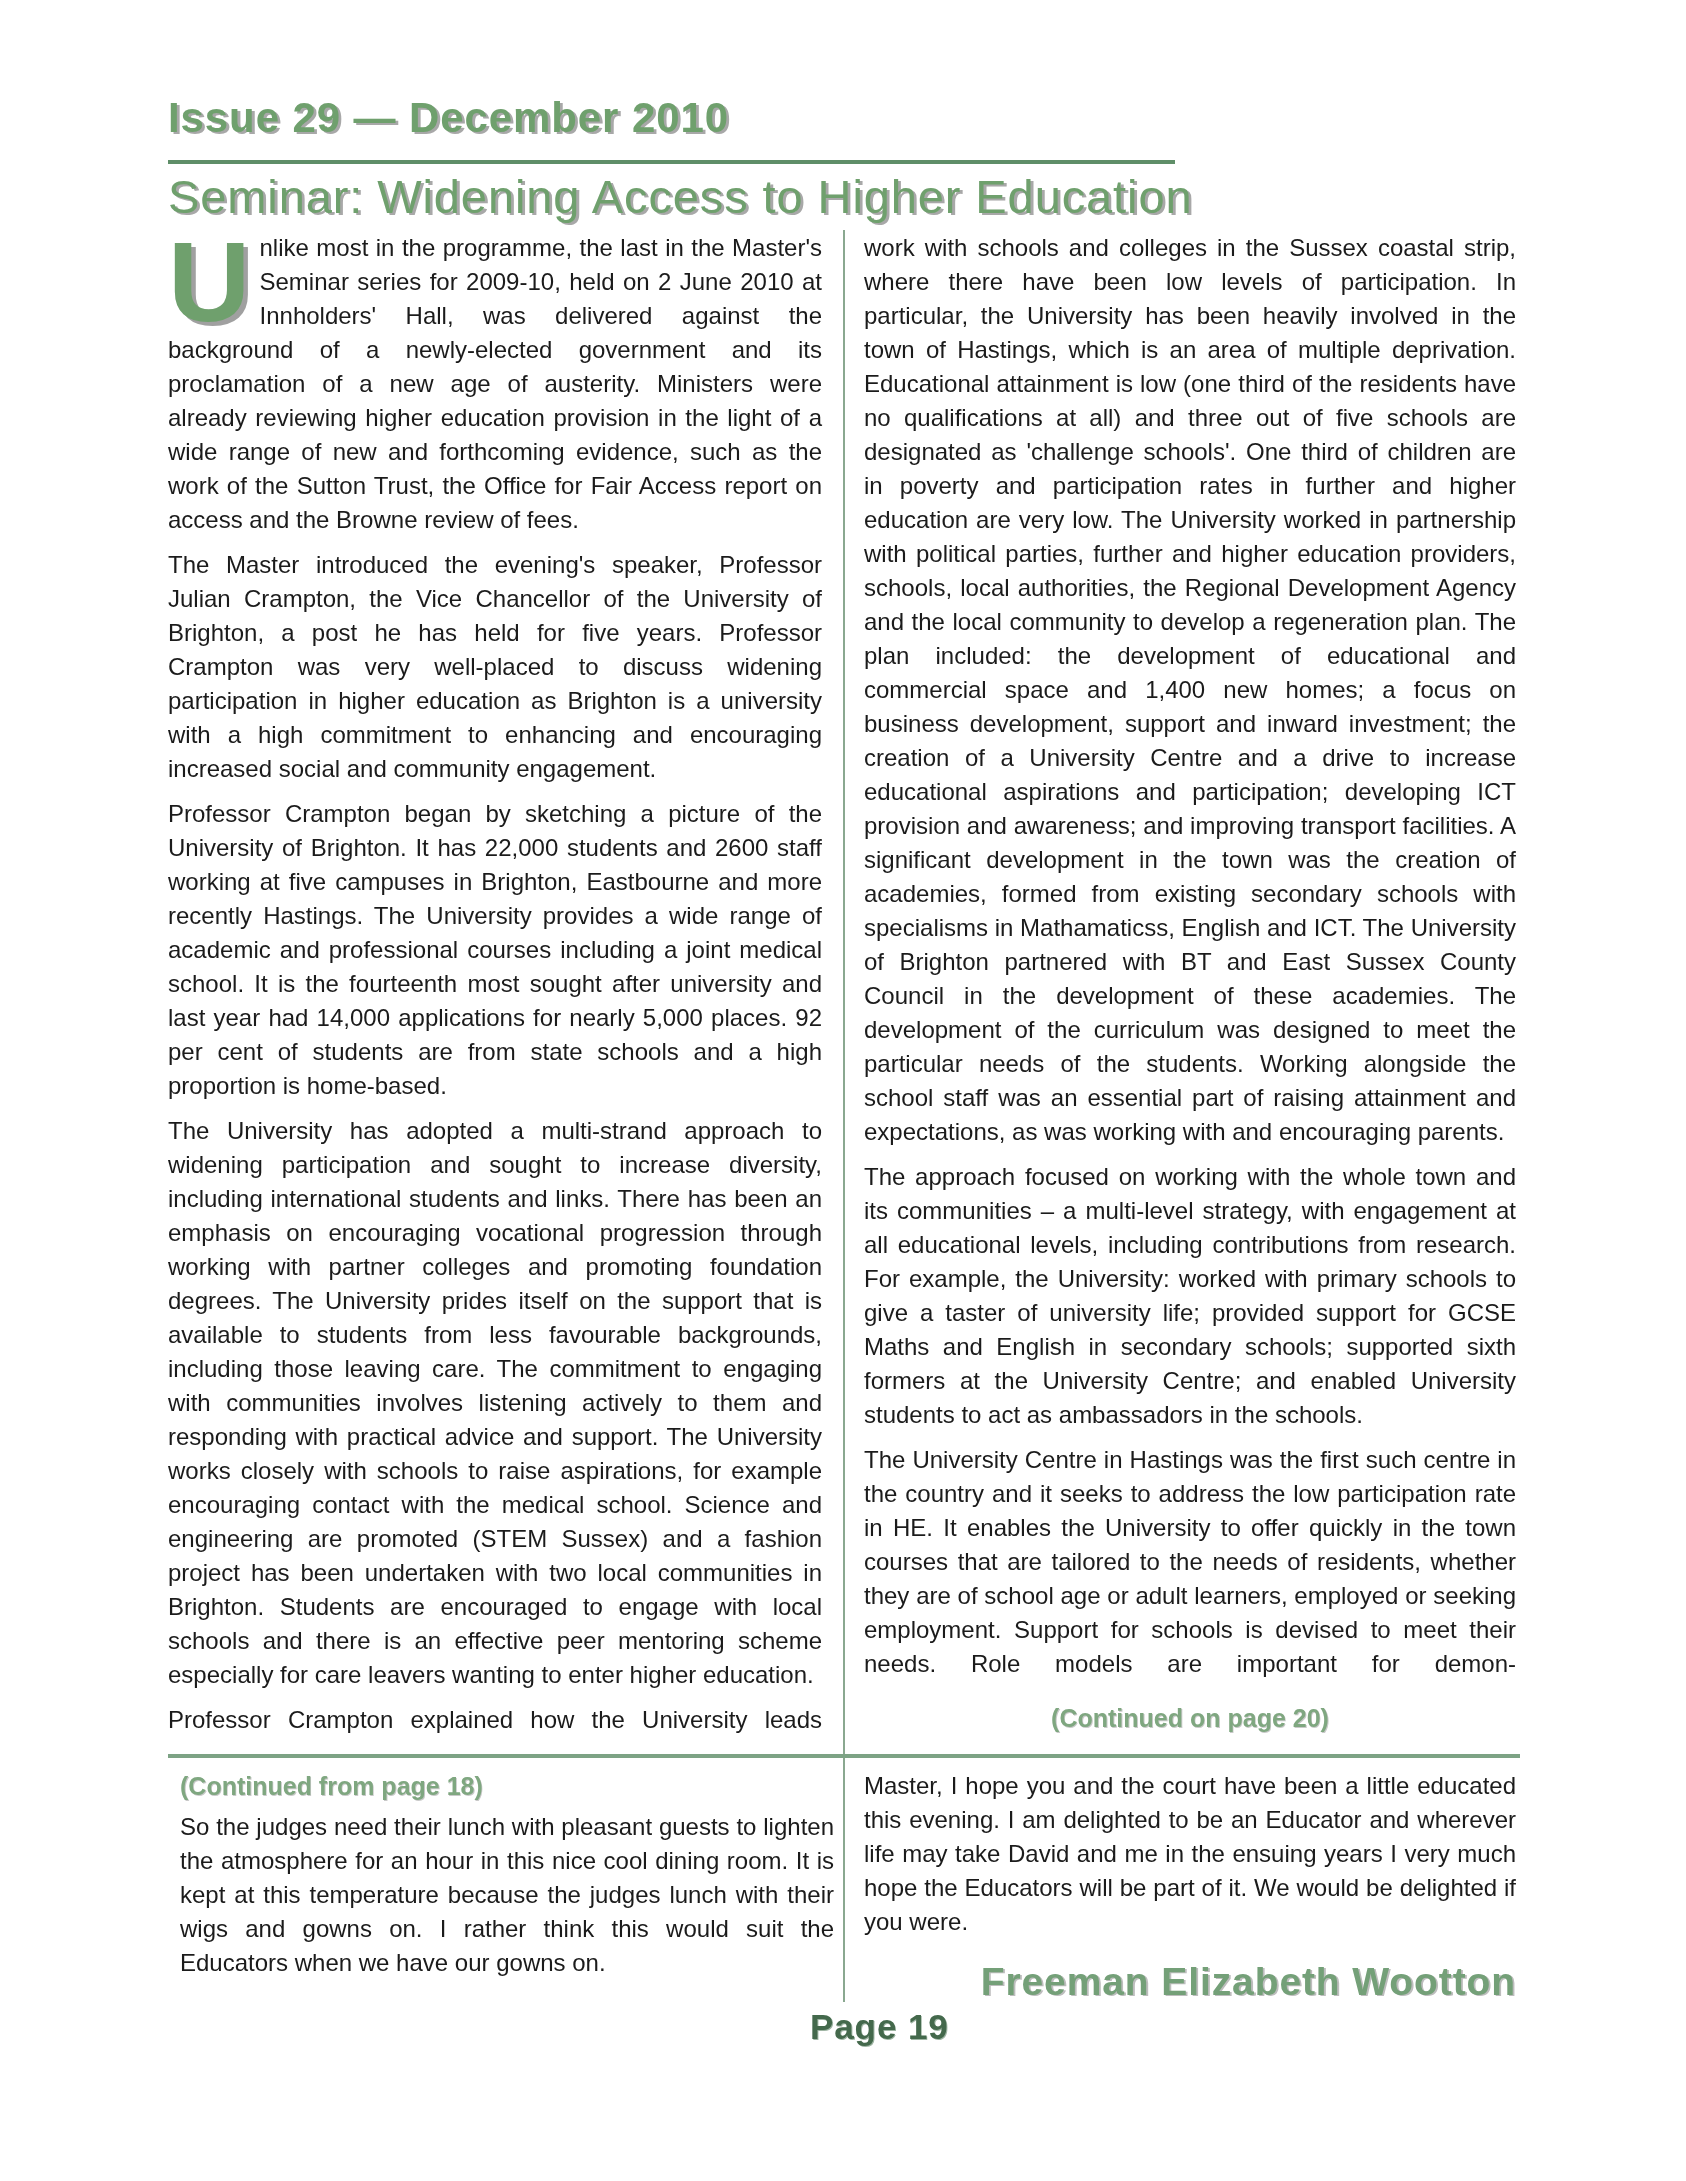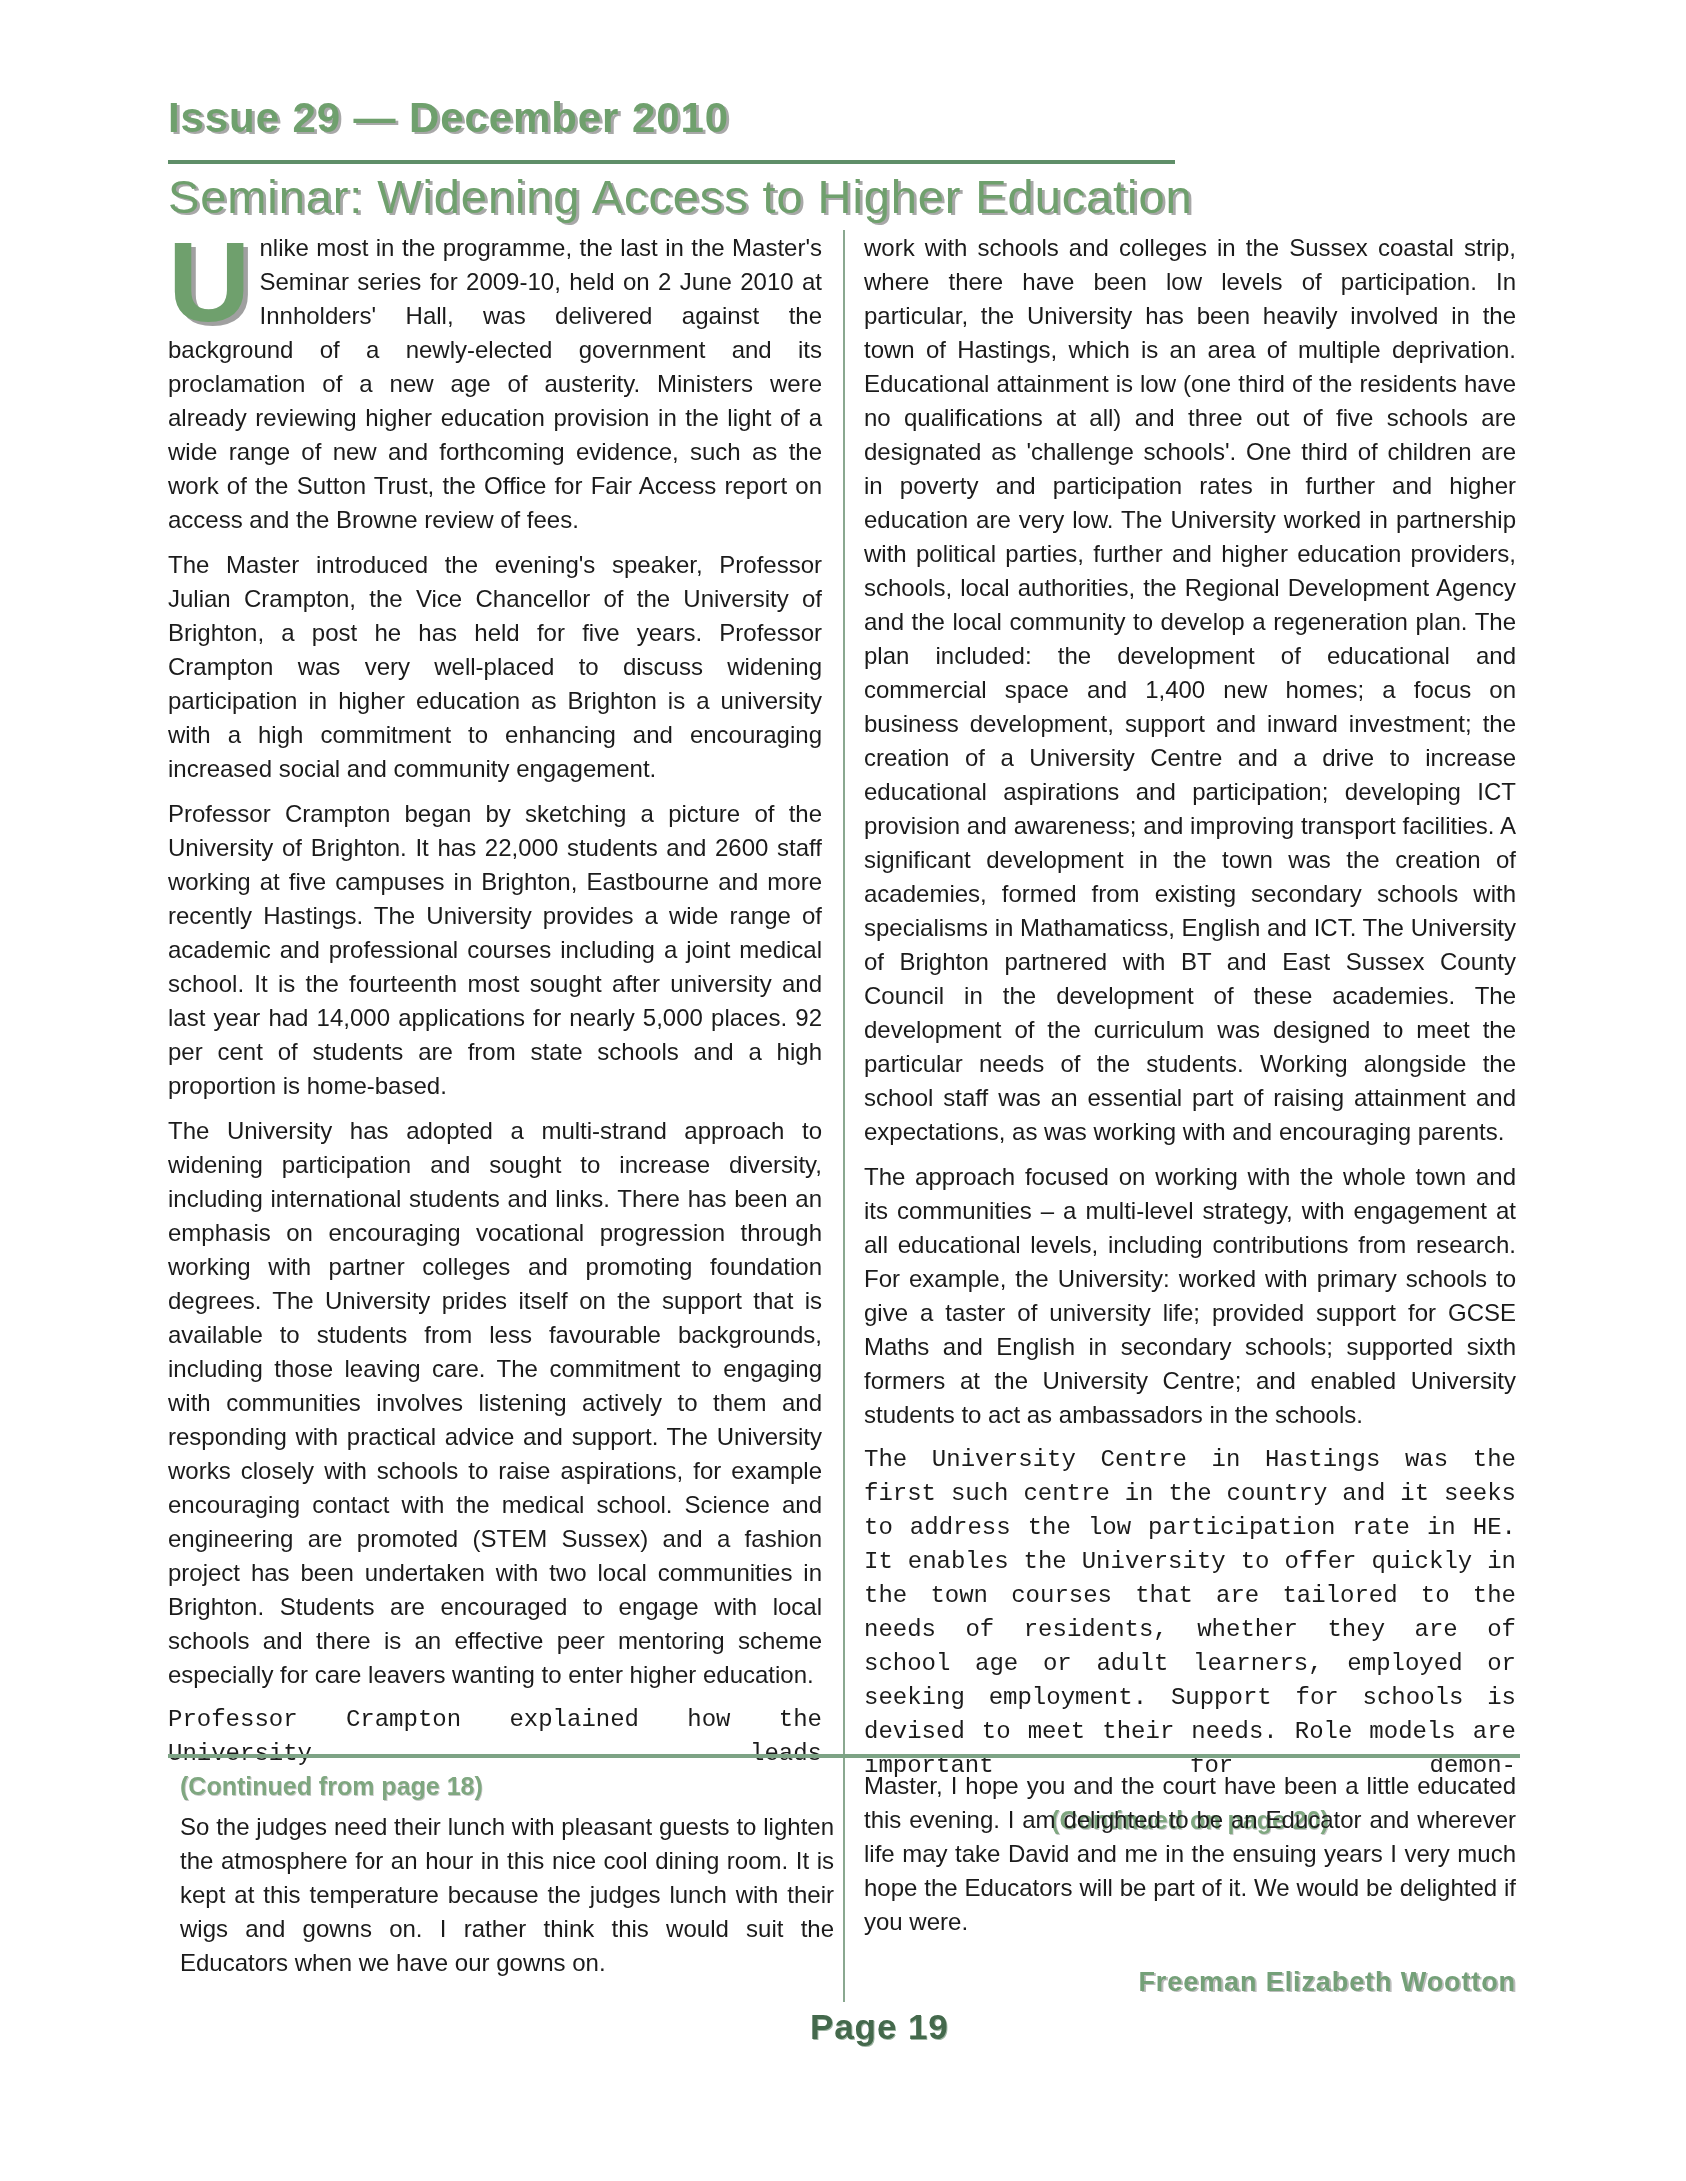--- a/index.html
+++ b/index.html
@@ -30,21 +30,21 @@
     font-size: 47px; font-weight: normal;
   }
   .col {
     position: absolute; top: 231px;
     font-size: 24px; line-height: 34px;
     text-align: justify;
   }
   .col p { margin: 0 0 11px 0; }
   #col1 { left: 168px; width: 654px; }
   #col2 { left: 864px; width: 652px; }
-  .force-justify { text-align-last: justify; font-family: Liberation Mono, monospace; }
+  .force-justify { text-align-last: justify; }
   .dropcap {
     float: left;
     font-size: 114px; line-height: 90px;
     padding: 5.5px 9.2px 0 0;
     color: #6fa06d;
     text-shadow: 4.6px 3.7px 0 #a0a0a0;
     font-weight: bold;
   }
   .col-divider {
     position: absolute; left: 843px; top: 230px;
@@ -64,21 +64,21 @@
     position: absolute; top: 1769px;
     font-size: 24px; line-height: 34px;
     text-align: justify;
   }
   #bcol1 { left: 180px; width: 654px; }
   #bcol2 { left: 864px; width: 652px; }
   .bcol p { margin: 7.3px 0 0 0; }
   .signature {
     text-align: right;
     margin-top: 26px;
-    font-size: 27px; font-weight: bold;
+    font-size: 39px; font-weight: bold;
     color: #74a078;
     text-shadow: 1.8px 0.9px 0 #bdbdbd;
     letter-spacing: 0.9px;
   }
   .page-number {
     position: absolute; left: 810px; top: 2007px;
     font-size: 35px; font-weight: bold;
     color: #44694c;
     text-shadow: 0.9px 0.9px 0 #9fb5a4;
     letter-spacing: 0.9px;

